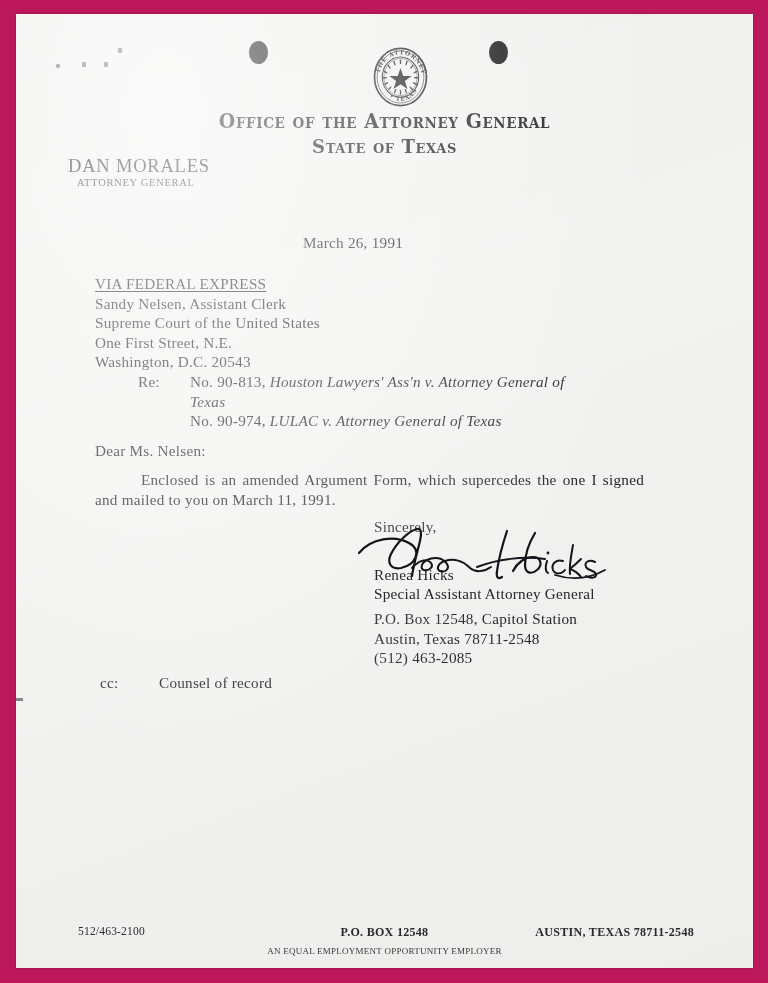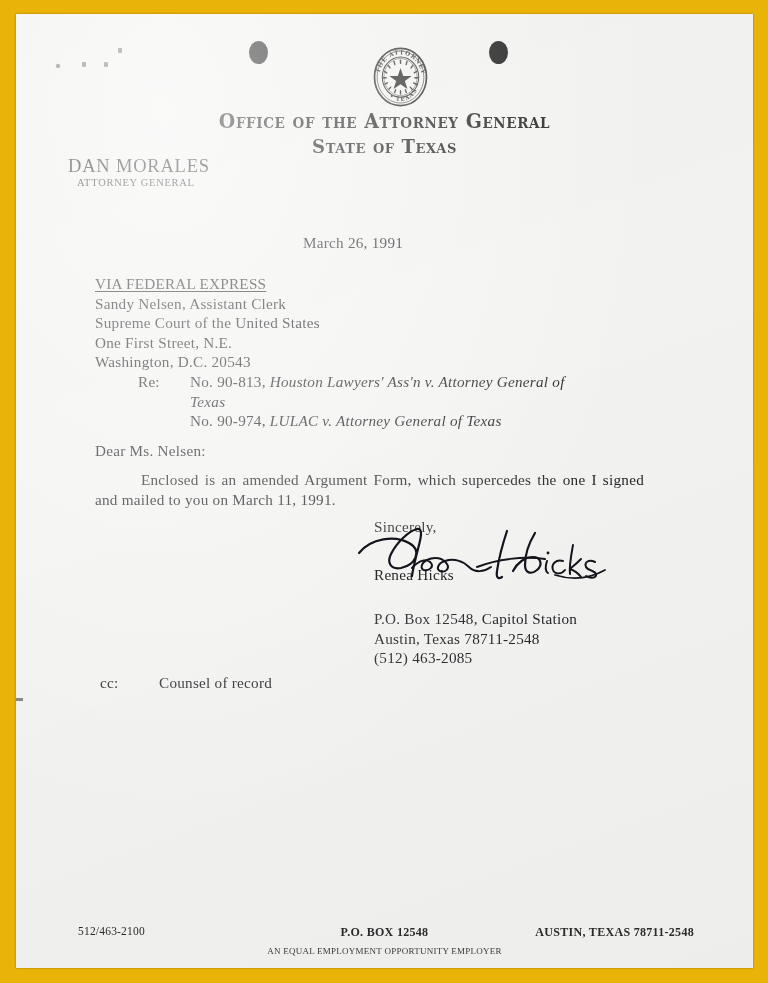--- a/index.html
+++ b/index.html
@@ -4,21 +4,21 @@
 <style>
   html, body {
     margin: 0;
     padding: 0;
     background: #0a0a0a;
   }
   #scan {
     position: relative;
     width: 768px;
     height: 983px;
-    background: #eab308;
+    background: #be185d;
     overflow: hidden;
     font-family: "Liberation Serif", serif;
   }
   
   #paper {
     position: absolute;
     left: 16px;
     top: 14px;
     width: 737px;
     height: 954px;
@@ -292,20 +292,21 @@
       </div>
     </div>
 
     <div class="tw" id="salutation">Dear Ms. Nelsen:</div>
     <div class="tw" id="para-1">Enclosed is an amended Argument Form, which supercedes the one I signed and mailed to you on March 11, 1991.</div>
 
     <div class="tw" id="closing-block">
       <div id="sig-closing">Sincerely,</div>
       <div style="height:28px"></div>
       <div id="sig-name">Renea Hicks</div>
+      <div id="sig-title">Special Assistant Attorney General</div>
 
       <svg id="signature-ink" viewBox="0 0 250 62">
         <g fill="none" stroke="#14141c" stroke-linecap="round" stroke-linejoin="round">
 
           <path d="M2 30 C14 15 38 12 52 20 C66 28 58 42 44 45 C33 47 30 39 34 31
                    C40 19 52 8 60 6 C66 5 64 14 62 22 C59 34 56 45 55 53" stroke-width="2.2"></path>
 
           <path d="M55 45 C62 37 70 35 74 40 C77 44 72 48 67 47 C63 46 64 40 70 37
                    C78 33 86 35 90 41 C93 46 88 50 83 48 C79 46 81 40 88 38
                    C97 35 106 38 112 44 C118 50 127 49 134 44" stroke-width="2"></path>

